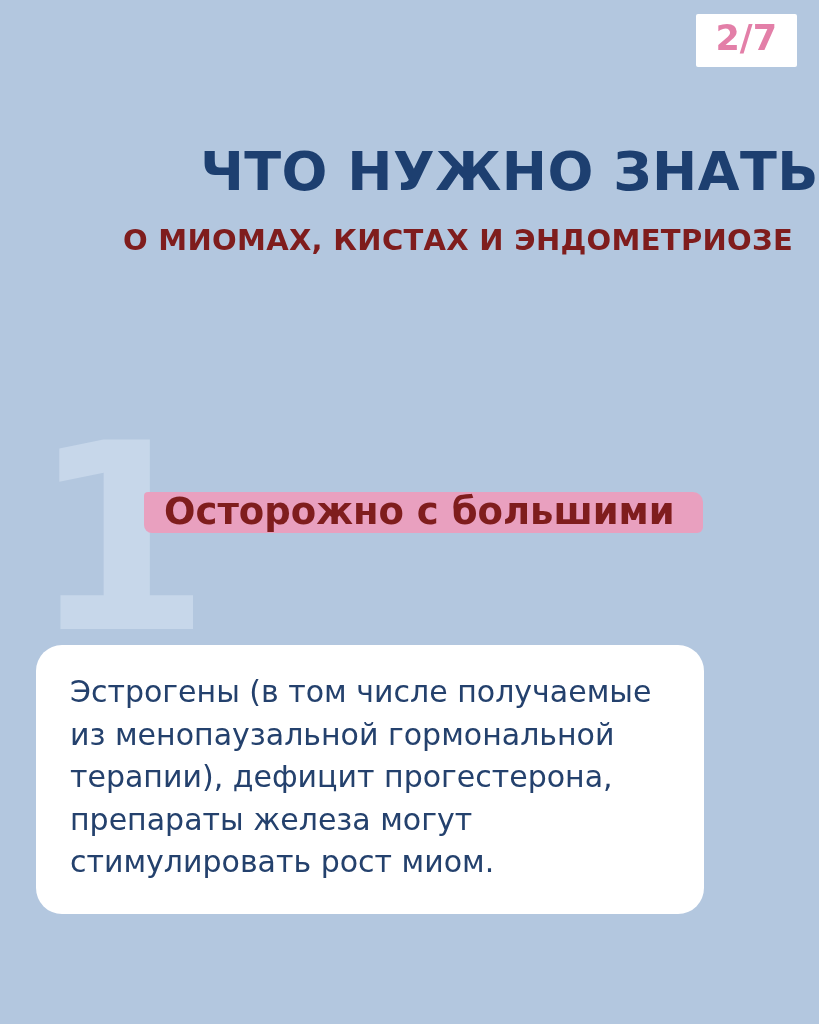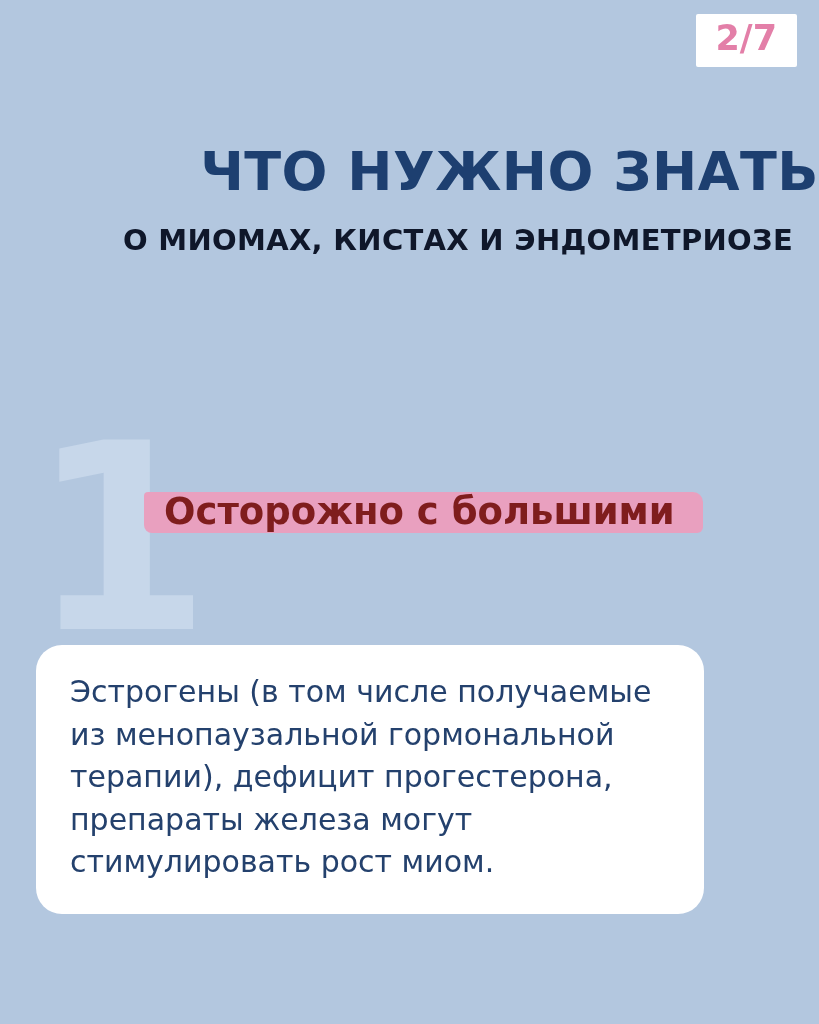--- a/index.html
+++ b/index.html
@@ -56,21 +56,21 @@
     line-height: 1.05;
     color: #1d3f70;
     letter-spacing: 0.5px;
     margin: 0 0 20px 0;
   }
   .title-sub {
     font-family: "DejaVu Sans", sans-serif;
     font-weight: bold;
     font-size: 29px;
     line-height: 1.35;
-    color: #0f172a;
+    color: #7f1d1d;
     letter-spacing: 0.3px;
     margin: 0;
     padding: 0 26px;
   }
 
   
   .big-number {
     position: absolute;
     left: 30px;
     top: 416px;

